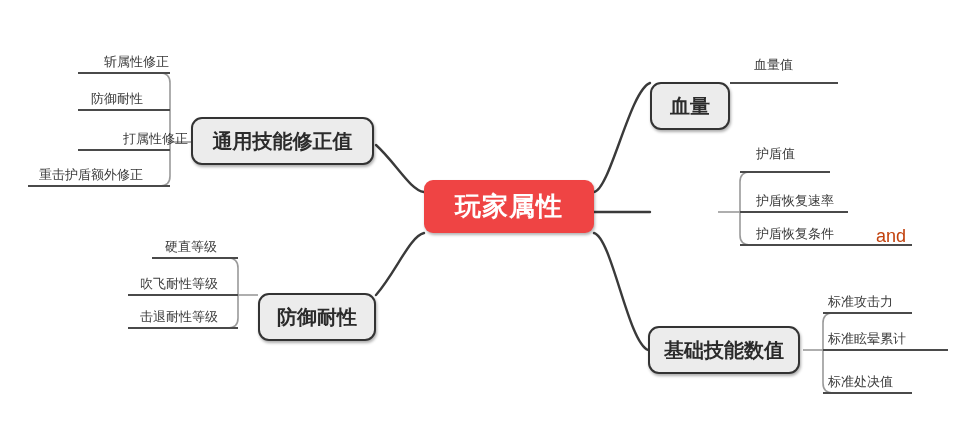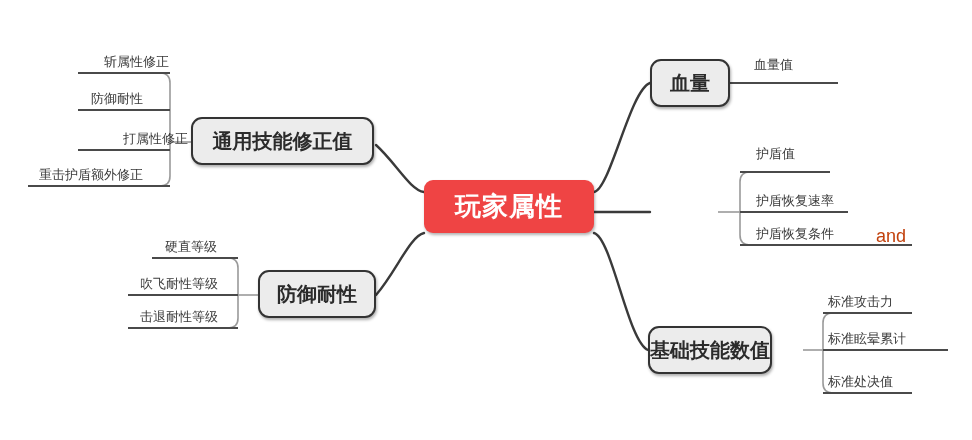--- a/index.html
+++ b/index.html
@@ -44,21 +44,21 @@
   }
   .branch-node {
     background: #ececec;
     color: #2b2b2b;
     border: 2px solid #333333;
     border-radius: 11px;
     font-weight: bold;
     box-shadow: 1px 2px 3px rgba(0,0,0,0.32);
   }
   .branch-lg { font-size: 20px; }
-  .branch-md { font-size: 20px; }
+  .branch-md { font-size: 20px; margin-top: 23px; }
   .leaf-label {
     position: absolute;
     font-size: 13px;
     color: #3a3a3a;
     white-space: nowrap;
     line-height: 1;
   }
   .leaf-label.right { text-align: left; }
   .leaf-label.left { text-align: right; }
   .plain-label {
@@ -127,21 +127,21 @@
 
   <div class="node branch-node branch-md" style="left:258px; top:270px; width:118px; height:48px;">
     <span>防御耐性</span>
   </div>
 
   <div class="node branch-node branch-md" style="left:650px; top:59px; width:80px; height:48px;">
     <span>血量</span>
   </div>
 
 
-  <div class="node branch-node branch-lg" style="left:648px; top:326px; width:124px; height:48px;">
+  <div class="node branch-node branch-lg" style="left:648px; top:326px; width:152px; height:48px;">
     <span>基础技能数值</span>
   </div>
 
   <div class="leaf-label left" style="left:104px; top:55px;">斩属性修正</div>
   <div class="leaf-label left" style="left:91px; top:92px;">防御耐性</div>
   <div class="leaf-label left" style="left:91px; top:132px;margin-left:32px;">打属性修正</div>
   <div class="leaf-label left" style="left:39px; top:168px;">重击护盾额外修正</div>
 
   <div class="leaf-label left" style="left:165px; top:240px;">硬直等级</div>
   <div class="leaf-label left" style="left:140px; top:277px;">吹飞耐性等级</div>

